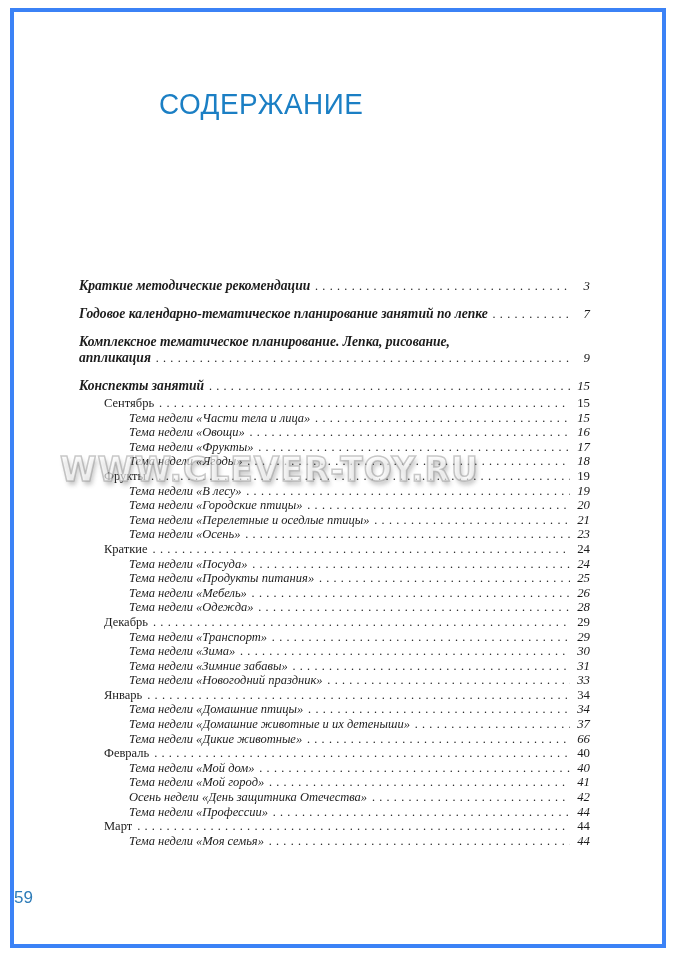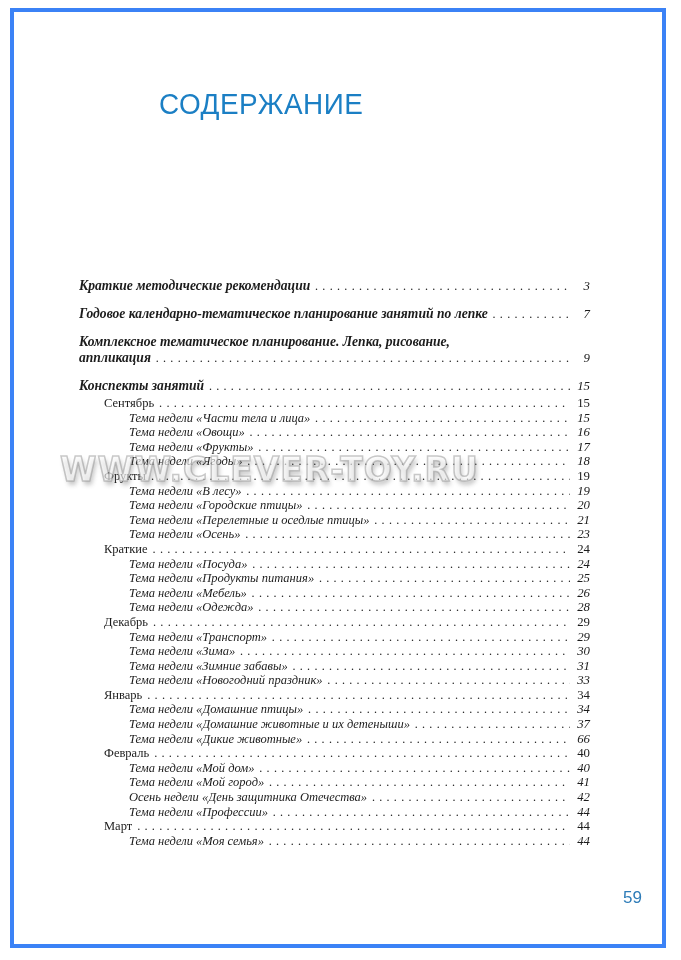--- a/index.html
+++ b/index.html
@@ -95,21 +95,21 @@
     -webkit-text-stroke: 1.5px rgba(135, 135, 135, 0.45);
     text-shadow: 2px 4px 4px rgba(60, 60, 60, 0.28);
     pointer-events: none;
     z-index: 5;
   }
   .folio {
     position: absolute;
     left: 0;
     right: 20px;
     top: 876px;
-    text-align: right;
+    text-align: left;
     font-family: "Liberation Sans", sans-serif;
     font-size: 17px;
     color: #2e7cb8;
   }
 </style>
 </head>
 <body>
 
 <div class="page-frame">
   <h1 class="doc-title">СОДЕРЖАНИЕ</h1>

